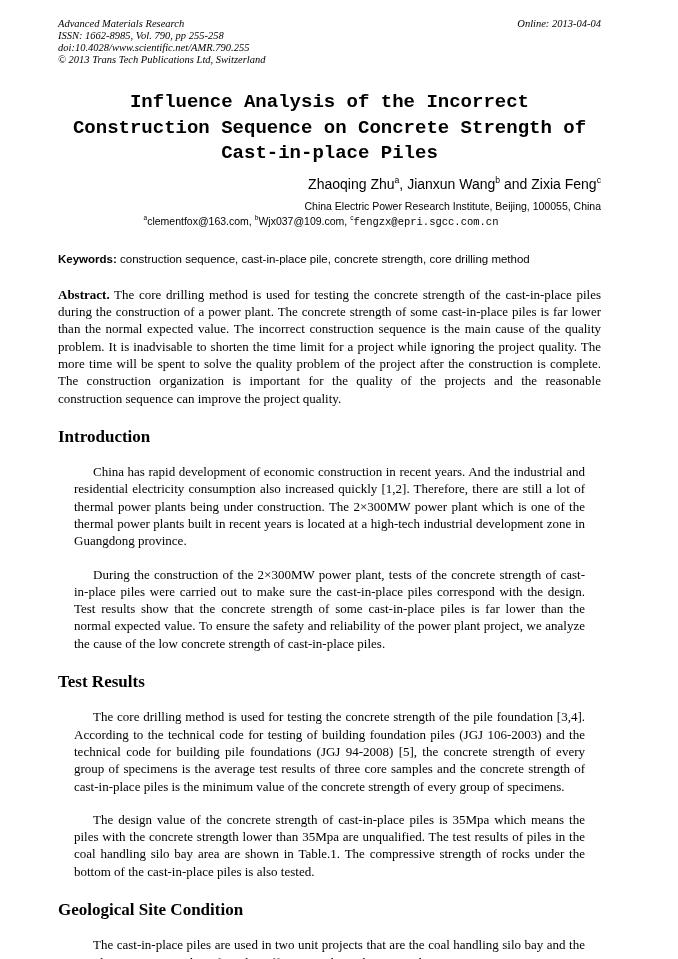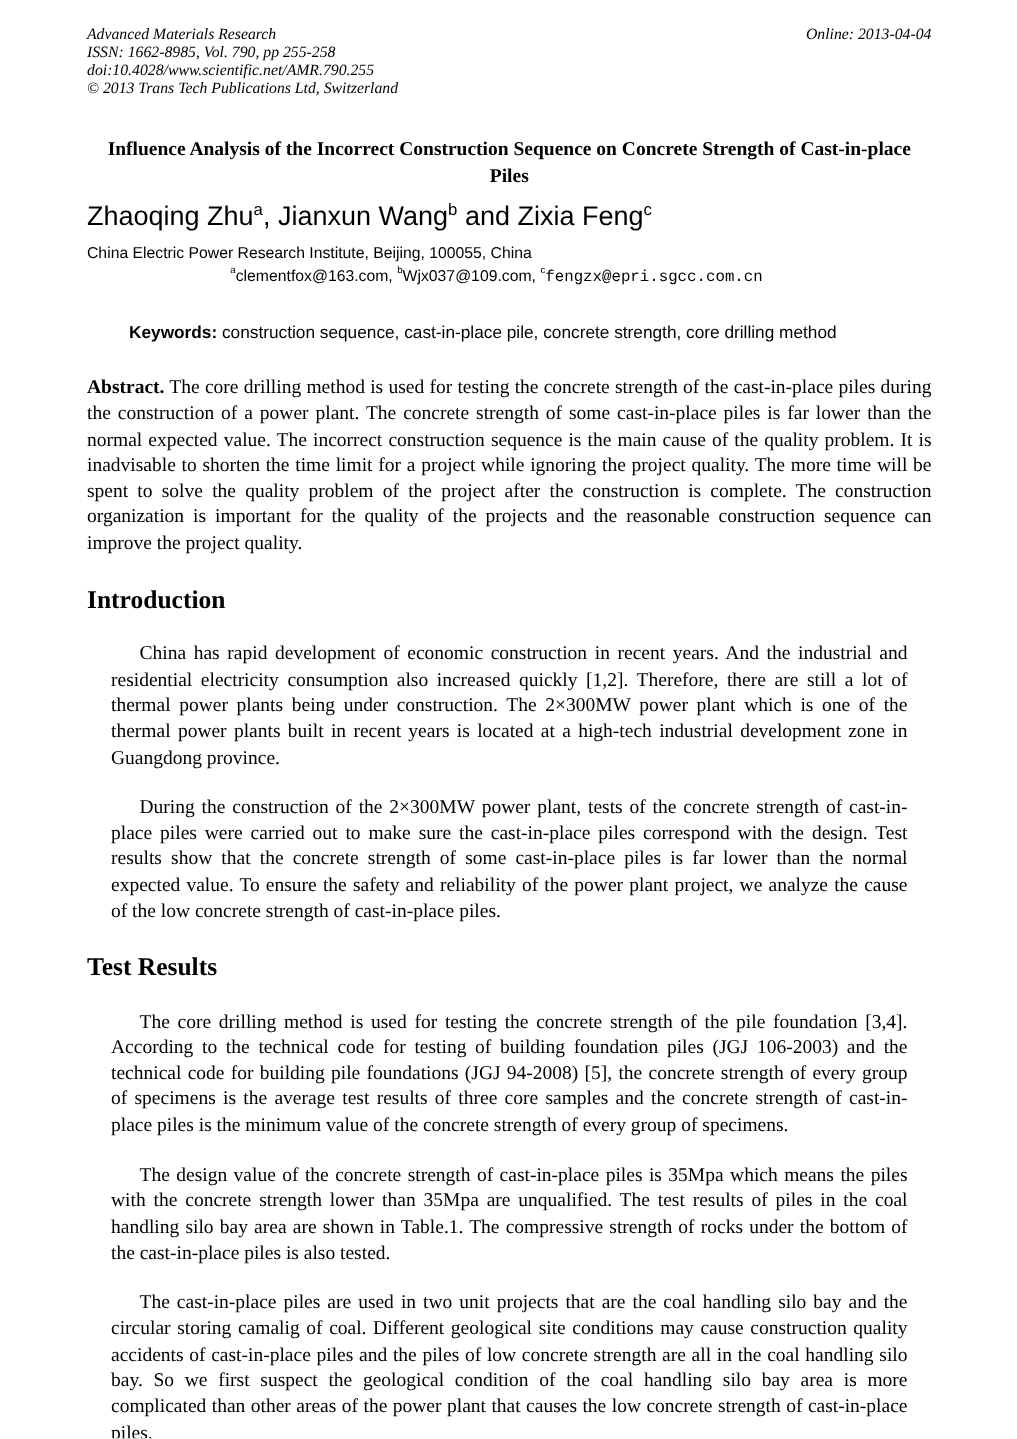--- a/index.html
+++ b/index.html
@@ -3,77 +3,76 @@
 <meta charset="utf-8">
 <style>
   html, body { margin: 0; padding: 0; background: #ffffff; }
   .page {
     position: relative;
     box-sizing: border-box;
     width: 678px;
     height: 959px;
     background: #ffffff;
     color: #000000;
-    padding: 18px 57px 0 58px;
+    padding: 18px 77px 0 58px;
     overflow: hidden;
   }
   
   .hdr {
     display: flex;
     justify-content: space-between;
     align-items: flex-start;
     font-family: "Liberation Serif", serif;
     font-style: italic;
     font-size: 10.5px;
     line-height: 1.13;
   }
   .hdr-left div { white-space: nowrap; }
   .hdr-right { white-space: nowrap; }
 
   
   .title {
     margin: 25px 0 0 0;
     text-align: center;
-    font-family: Liberation Serif, serif;
+    font-family: Liberation Mono, monospace;
     font-weight: bold;
-    font-size: 13px;
+    font-size: 19px;
     line-height: 1.32;
   }
   .authors {
     margin-top: 9px;
-    text-align: left;
+    text-align: right;
     font-family: "Liberation Sans", sans-serif;
-    font-size: 18px;
+    font-size: 14px;
     line-height: 1.2;
   }
   .authors sup, .emails sup { font-size: 62%; }
   .affil {
     margin-top: 8px;
-    text-align: left;
+    text-align: right;
     font-family: "Liberation Sans", sans-serif;
     font-size: 10.5px;
     line-height: 1.25;
   }
   .emails {
     margin-top: 1px;
     text-align: center;
     font-family: "Liberation Sans", sans-serif;
     font-size: 10.5px;
     line-height: 1.25;
   }
   .emails .email { margin-right: 3px; text-align: right; }
   .emails .email:last-child { margin-right: 17px; font-family: Liberation Mono, monospace; }
 
   
   .keywords {
     margin-top: 23px;
     font-family: "Liberation Sans", sans-serif;
     font-size: 11.5px;
     line-height: 1.3;
-    margin-left: 28px;
   }
   .keywords .kw-label { font-weight: bold; }
 
   
   .abstract {
     margin-top: 19px;
     font-family: "Liberation Serif", serif;
     font-size: 13px;
     line-height: 1.33;
     text-align: justify;
@@ -137,16 +136,17 @@
     <p class="para">During the construction of the 2×300MW power plant, tests of the concrete strength of cast-in-place piles were carried out to make sure the cast-in-place piles correspond with the design. Test results show that the concrete strength of some cast-in-place piles is far lower than the normal expected value. To ensure the safety and reliability of the power plant project, we analyze the cause of the low concrete strength of cast-in-place piles.</p>
   </div>
 
   <div>
     <h2 class="section-heading">Test Results</h2>
     <p class="para">The core drilling method is used for testing the concrete strength of the pile foundation [3,4]. According to the technical code for testing of building foundation piles (JGJ 106-2003) and the technical code for building pile foundations (JGJ 94-2008) [5], the concrete strength of every group of specimens is the average test results of three core samples and the concrete strength of cast-in-place piles is the minimum value of the concrete strength of every group of specimens.</p>
     <p class="para">The design value of the concrete strength of cast-in-place piles is 35Mpa which means the piles with the concrete strength lower than 35Mpa are unqualified. The test results of piles in the coal handling silo bay area are shown in Table.1. The compressive strength of rocks under the bottom of the cast-in-place piles is also tested.</p>
   </div>
 
   <div>
+    <h2 class="section-heading">Geological Site Condition</h2>
     <p class="para">The cast-in-place piles are used in two unit projects that are the coal handling silo bay and the circular storing camalig of coal. Different geological site conditions may cause construction quality accidents of cast-in-place piles and the piles of low concrete strength are all in the coal handling silo bay. So we first suspect the geological condition of the coal handling silo bay area is more complicated than other areas of the power plant that causes the low concrete strength of cast-in-place piles.</p>
   </div>
 
 </div>
 
 </body></html>

